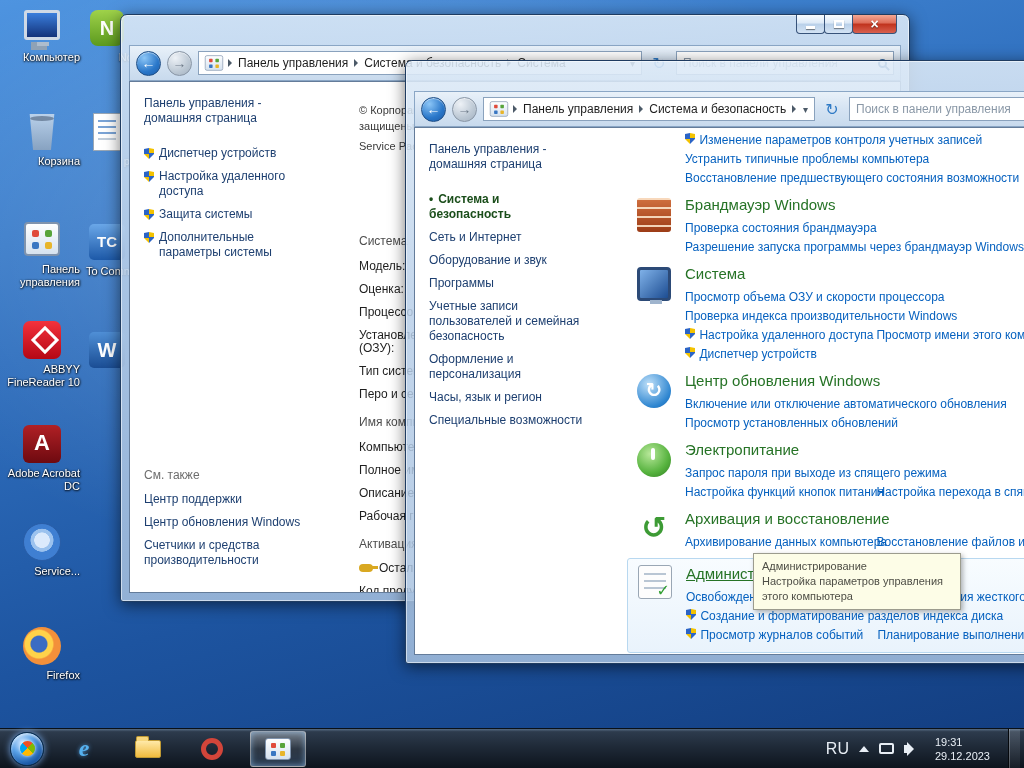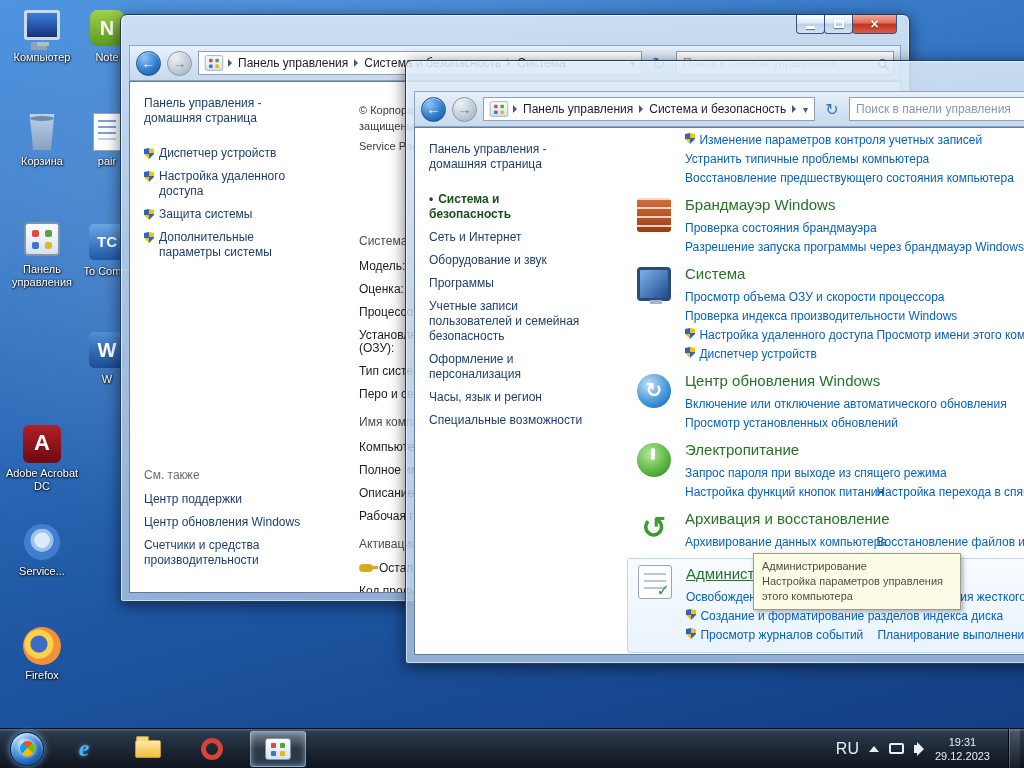--- a/index.html
+++ b/index.html
@@ -6,21 +6,21 @@
   html,body { width:1024px; height:768px; overflow:hidden; font-family:"Liberation Sans","DejaVu Sans",sans-serif; }
   #screen { position:relative; width:1024px; height:768px; overflow:hidden;
     background:
       radial-gradient(90% 70% at 38% 32%, rgba(255,255,255,.20), transparent 60%),
       linear-gradient(165deg, #4e94e0 0%, #2f6fbe 35%, #1d54a0 65%, #123c7e 100%);
   }
 
   
   .dicon { position:absolute; width:76px; text-align:center; z-index:1; cursor:default; }
   .dicon .ic { width:44px; height:40px; margin:0 auto 3px; position:relative; }
-  .dlabel { font-size:11px; color:#fff; line-height:13px; text-shadow:0 1px 2px rgba(0,0,0,.95), 1px 0 2px rgba(0,0,0,.8); }
+  .dlabel { font-size:11px; color:#fff; line-height:13px; text-shadow:0 1px 2px rgba(0,0,0,.95), 1px 0 2px rgba(0,0,0,.8);text-align:right; }
   .narrow { width:52px; margin:0 auto; }
 
   .ic-computer { position:absolute; inset:2px 4px 8px 4px; background:linear-gradient(#3a7edc,#14337a); border:3px solid #cfd9e6; border-radius:3px; }
   .ic-computer::after { content:""; position:absolute; left:10px; bottom:-9px; width:12px; height:4px; background:#aebdcd; box-shadow:-4px 2px 0 2px #8fa2b6; }
   .ic-bin { position:absolute; left:8px; top:2px; width:28px; height:36px; background:linear-gradient(rgba(222,232,242,.75),rgba(150,168,188,.8)); clip-path:polygon(6% 0,94% 0,82% 100%,18% 100%); }
   .ic-bin::before { content:""; position:absolute; left:2px; top:2px; right:2px; height:5px; background:rgba(90,110,135,.7); border-radius:50%; }
   .ic-cpanel { position:absolute; inset:2px 4px 4px 4px; background:linear-gradient(#fdfeff,#d6e2ef); border:2px solid #7f93ad; border-radius:4px; }
   .ic-cpanel::before { content:""; position:absolute; left:6px; top:6px; width:7px; height:7px; border-radius:2px; background:#e04b3c; box-shadow:13px 0 0 #58a43a, 0 12px 0 #3a77c2, 13px 12px 0 #e8b52a; }
   .ic-abbyy { position:absolute; inset:1px 3px 1px 3px; background:linear-gradient(#f3323c,#b50715); border-radius:7px; }
   .ic-abbyy::after { content:""; position:absolute; left:12px; top:9px; width:14px; height:14px; border:3px solid #fff; transform:rotate(45deg); }
@@ -141,21 +141,21 @@
   .folder::before { content:""; position:absolute; top:-5px; left:0; width:11px; height:4px; background:#f7d77d; border:1px solid #c09a34; border-bottom:none; border-radius:2px 2px 0 0; }
   .ring { width:22px; height:22px; border-radius:50%; border:5px solid #d2453a; }
   .cpmini { position:relative; width:26px; height:22px; background:linear-gradient(#fdfeff,#d6e2ef); border:1px solid #7f93ad; border-radius:3px; }
   .cpmini::before { content:""; position:absolute; left:5px; top:4px; width:5px; height:5px; border-radius:1px; background:#e04b3c; box-shadow:9px 0 0 #58a43a, 0 8px 0 #3a77c2, 9px 8px 0 #e8b52a; }
   .tray { margin-left:auto; display:flex; align-items:center; gap:10px; color:#e8eef5; padding-right:4px; }
   .lang { font-size:16px; cursor:pointer; }
   .up-arrow { width:0; height:0; border-left:5px solid transparent; border-right:5px solid transparent; border-bottom:6px solid #e8eef5; cursor:pointer; }
   .mon { width:15px; height:11px; border:2px solid #e8eef5; border-radius:2px; cursor:pointer; }
   .spk { position:relative; width:5px; height:8px; background:#e8eef5; margin-right:6px; cursor:pointer; }
   .spk::before { content:""; position:absolute; left:3px; top:-3px; border-left:7px solid #e8eef5; border-top:7px solid transparent; border-bottom:7px solid transparent; }
-  .clock { text-align:center; font-size:11px; line-height:14px; cursor:default; }
+  .clock { text-align:left; font-size:11px; line-height:14px; cursor:default;margin-left:10px; }
   .showdesk { width:12px; height:40px; margin-left:8px; border-left:1px solid #05080c; box-shadow:inset 1px 0 0 rgba(255,255,255,.25);
     background:linear-gradient(rgba(255,255,255,.14), rgba(255,255,255,.04)); cursor:pointer; }
 </style>
 </head>
 <body>
 
 <div id="screen">
 
   <div class="dicon" style="left:4px;top:8px">
     <div class="ic">
@@ -167,20 +167,26 @@
     <div class="ic">
         <div class="ic-bin"></div>
       </div>
     <div class="dlabel">Корзина</div>
   </div>
   <div class="dicon" style="left:4px;top:220px">
     <div class="ic">
         <div class="ic-cpanel"></div>
       </div>
     <div class="dlabel">Панель управления</div>
+  </div>
+  <div class="dicon" style="left:4px;top:320px">
+    <div class="ic">
+        <div class="ic-abbyy"></div>
+      </div>
+    <div class="dlabel">ABBYY FineReader 10</div>
   </div>
   <div class="dicon" style="left:4px;top:424px">
     <div class="ic">
         <div class="ic-acrobat">A</div>
       </div>
     <div class="dlabel">Adobe Acrobat DC</div>
   </div>
   <div class="dicon" style="left:4px;top:522px">
     <div class="ic">
         <div class="ic-chromium"></div>
@@ -343,21 +349,21 @@
         <div class="sideitem" style="width:150px">Программы</div>
         <div class="sideitem" style="width:160px">Учетные записи пользователей и семейная безопасность</div>
         <div class="sideitem" style="width:150px">Оформление и персонализация</div>
         <div class="sideitem" style="width:160px">Часы, язык и регион</div>
         <div class="sideitem" style="width:160px">Специальные возможности</div>
       </div>
       <div class="secmain">
         <div class="toplinks">
           <div class="row"><span class="shield"></span> <a class="tlink">Изменение параметров контроля учетных записей</a></div>
           <div class="row"><a class="tlink">Устранить типичные проблемы компьютера</a></div>
-          <div class="row"><a class="tlink">Восстановление предшествующего состояния компьютера</a></div>
+          <div class="row"><a class="tlink">Восстановление предшествующего состояния возможности</a></div>
         </div>
 
         <div class="cat">
           <div class="cat-icon ic-firewall"></div>
           <div class="cat-title">Брандмауэр Windows</div>
           <div class="row"><a class="tlink">Проверка состояния брандмауэра</a></div>
           <div class="row"><a class="tlink">Разрешение запуска программы через брандмауэр Windows</a></div>
         </div>
 
         <div class="cat">

